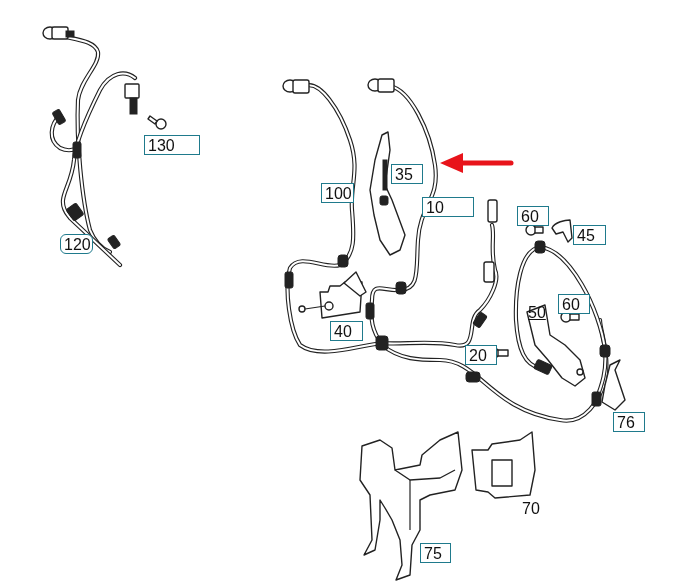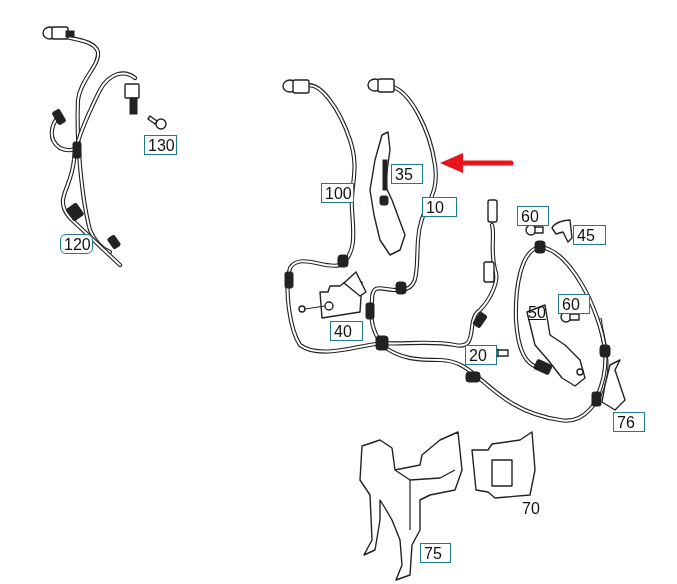--- a/index.html
+++ b/index.html
@@ -125,33 +125,33 @@
     <path class="part" d="M472,450 L488,450 L492,444 L520,440 L532,432 L535,470 L530,495 L495,498 L488,492 L476,490 Z"></path>
     <path class="part" d="M492,460 L512,460 L512,486 L492,486 Z"></path>
   </g>
 
   <g>
     <line x1="511" y1="163" x2="458" y2="163" stroke="#e8141b" stroke-width="5" stroke-linecap="round"></line>
     <polygon points="440,163 463,153 463,173" fill="#e8141b"></polygon>
   </g>
 </svg>
 
-<div class="callout" style="left:144px;top:135px;width:33px;">
+<div class="callout" style="left:144px;top:135px;width:56px;">
     <span>130</span>
   </div>
 <div class="callout" style="left:60px;top:234px;width:33px;border-radius:6px;">
     <span>120</span>
   </div>
 <div class="callout" style="left:321px;top:183px;width:33px;">
     <span>100</span>
   </div>
 <div class="callout" style="left:391px;top:164px;width:32px;">
     <span>35</span>
   </div>
-<div class="callout" style="left:422px;top:197px;width:35px;">
+<div class="callout" style="left:422px;top:197px;width:52px;">
     <span>10</span>
   </div>
 <div class="callout" style="left:517px;top:206px;width:32px;">
     <span>60</span>
   </div>
 <div class="callout" style="left:573px;top:225px;width:33px;">
     <span>45</span>
   </div>
 <div class="callout" style="left:558px;top:294px;width:32px;">
     <span>60</span>

